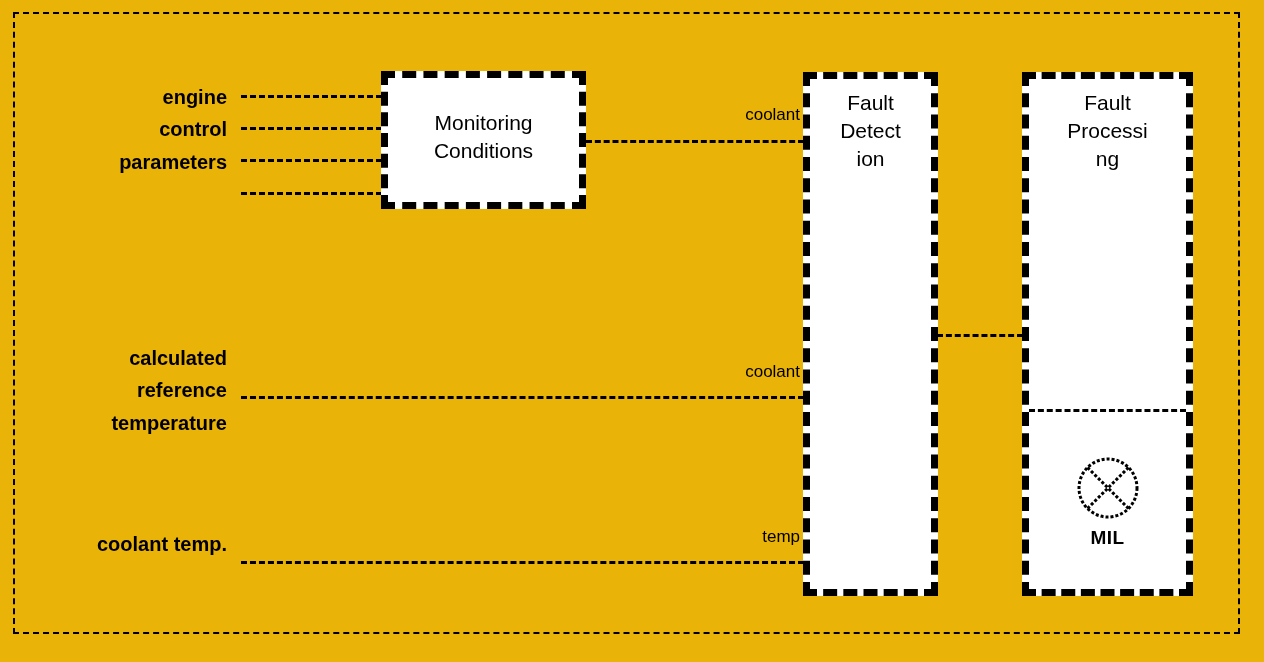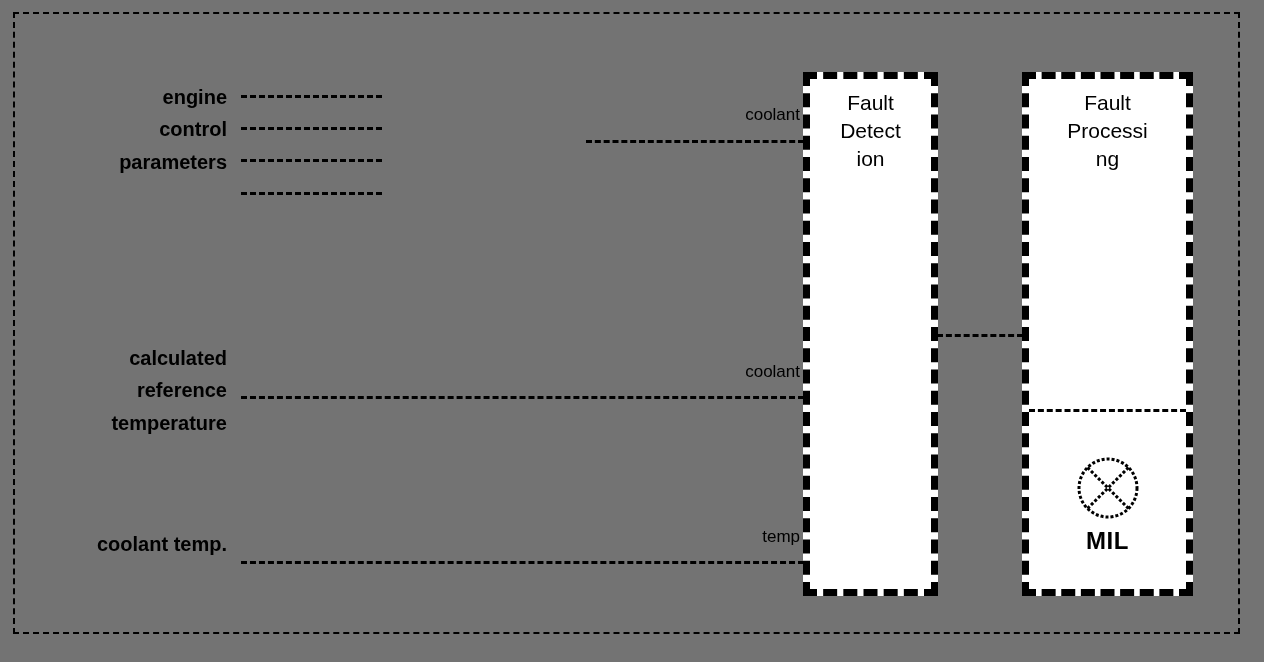--- a/index.html
+++ b/index.html
@@ -4,21 +4,21 @@
 <style>
   html, body {
     margin: 0;
     padding: 0;
     background: #ffffff;
   }
   #canvas {
     position: relative;
     width: 1264px;
     height: 662px;
-    background: #737373;
+    background: #eab308;
     font-family: "Liberation Sans", sans-serif;
     overflow: hidden;
   }
 
   
   .outer-frame {
     position: absolute;
     left: 13px;
     top: 12px;
     width: 1227px;
@@ -94,21 +94,21 @@
     width: 171px;
     text-align: center;
   }
   .mil-symbol {
     width: 66px;
     height: 66px;
     margin: 0 auto;
     display: block;
   }
   .mil-text {
-    font-size: 24px;
+    font-size: 19px;
     font-weight: bold;
     color: #000000;
     margin-top: 6px;
     letter-spacing: 0.5px;
   }
 
   
   .wire {
     position: absolute;
     height: 0;
@@ -176,20 +176,24 @@
   <div class="wire wire-tmotref"></div>
   <div class="wire wire-tmot"></div>
   <div class="wire wire-fd-fp"></div>
 
   <div class="wire-label" id="label-enable">coolant</div>
 
   <div class="wire-label" id="label-tmotref">coolant</div>
 
   <div class="wire-label" id="label-tmot">temp</div>
 
+  <div class="block" id="block-monitoring">
+    <div class="block-label">Monitoring
+Conditions</div>
+  </div>
 
   <div class="block" id="block-detection">
     <div class="block-label">Fault
 Detect
 ion</div>
   </div>
 
   <div class="block" id="block-processing">
     <div class="block-label">Fault
 Processi

